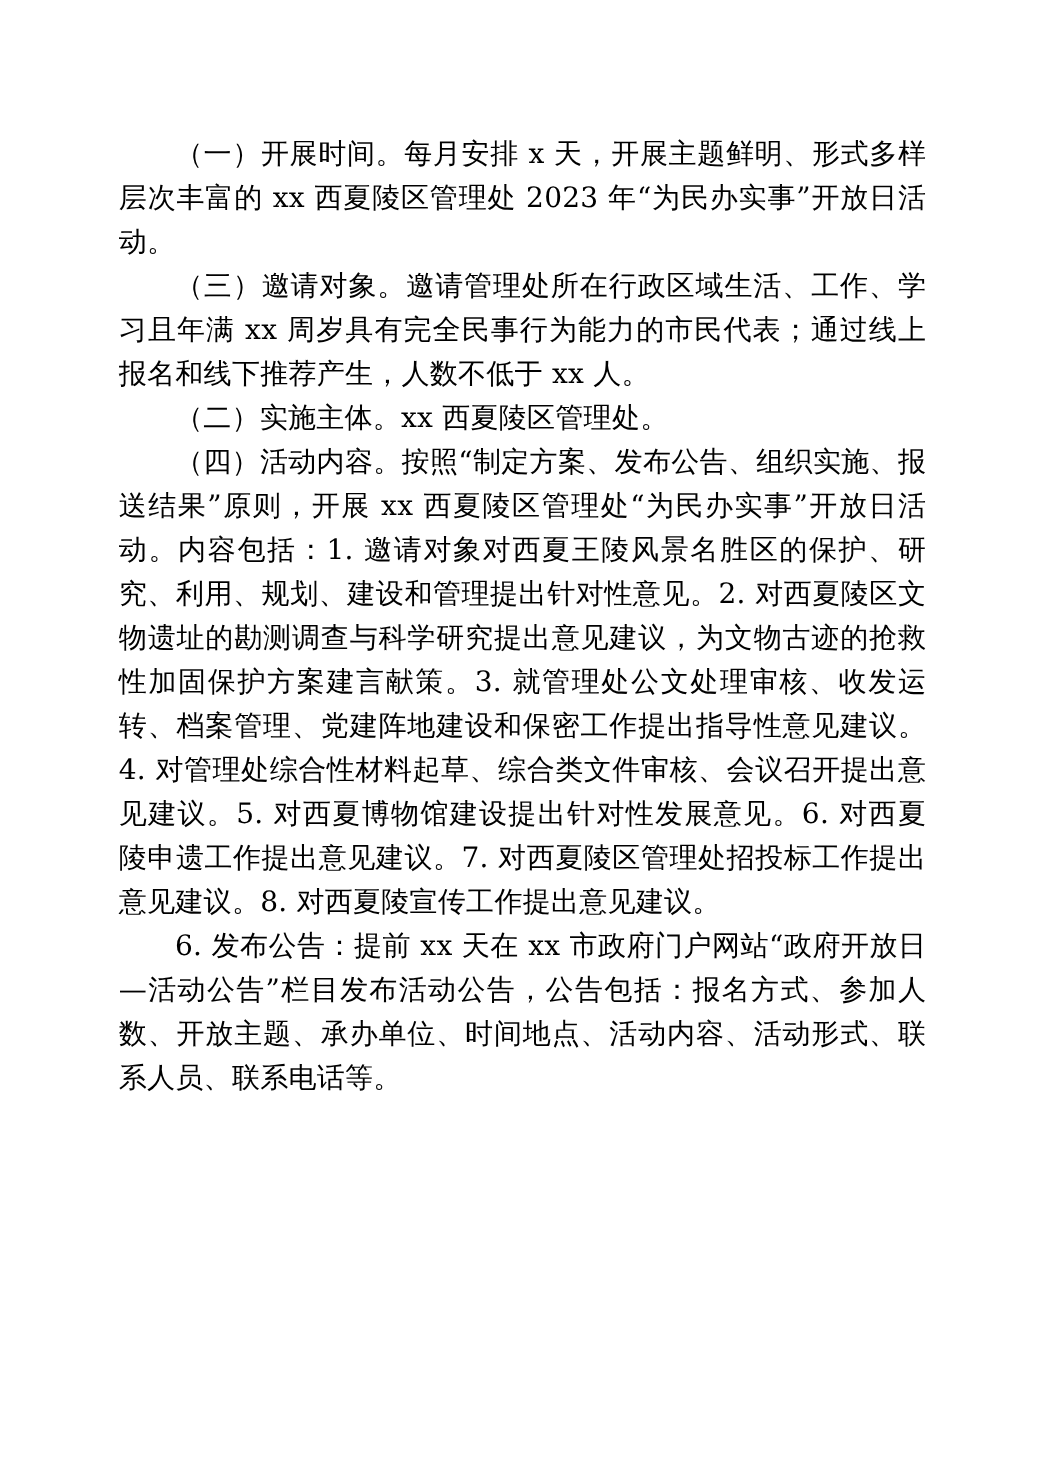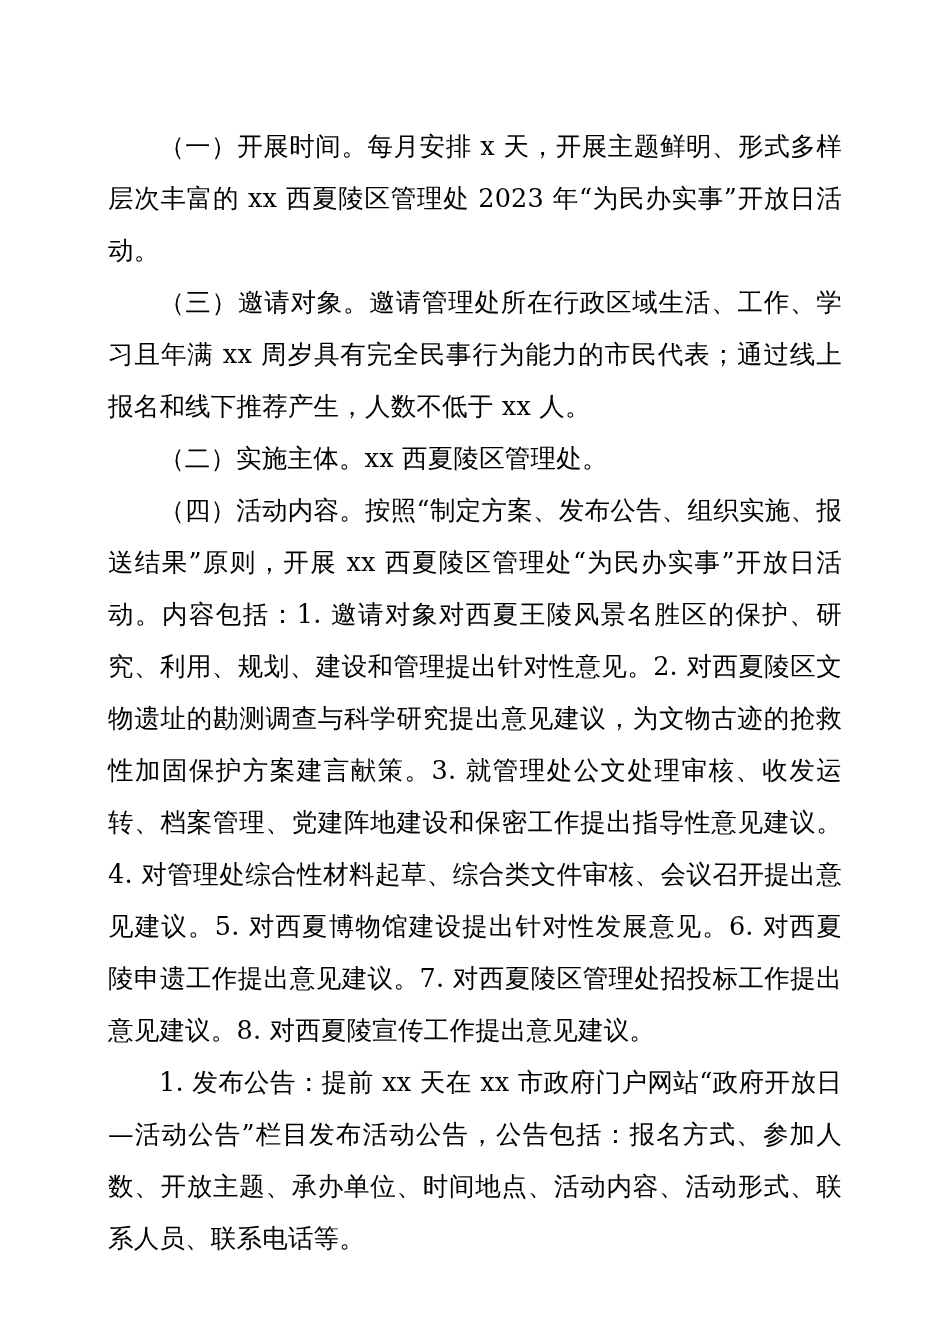--- a/index.html
+++ b/index.html
@@ -26,36 +26,36 @@
     font-size: 25.5px;
     line-height: 52px;
     letter-spacing: 0.2px;
     text-align: justify;
     text-justify: inter-ideograph;
   }
   .para {
     margin: 0 0 0 0;
     text-indent: 2em;
     font-size: 25.5px;
-    line-height: 52px;
+    line-height: 40px;
     text-align: justify;
     text-justify: inter-ideograph;
     word-break: break-all;
   }
   .para + .para {
     margin-top: 0px;
   }
   .gap {
     margin-top: 14px;
   }
 </style>
 </head>
 <body>
 
 <div class="page">
   <div class="doc-body">
     <p class="para">（一）开展时间。每月安排 x 天，开展主题鲜明、形式多样层次丰富的 xx 西夏陵区管理处 2023 年“为民办实事”开放日活动。</p>
     <p class="para">（三）邀请对象。邀请管理处所在行政区域生活、工作、学习且年满 xx 周岁具有完全民事行为能力的市民代表；通过线上报名和线下推荐产生，人数不低于 xx 人。</p>
     <p class="para">（二）实施主体。xx 西夏陵区管理处。</p>
     <p class="para">（四）活动内容。按照“制定方案、发布公告、组织实施、报送结果”原则，开展 xx 西夏陵区管理处“为民办实事”开放日活动。内容包括：1. 邀请对象对西夏王陵风景名胜区的保护、研究、利用、规划、建设和管理提出针对性意见。2. 对西夏陵区文物遗址的勘测调查与科学研究提出意见建议，为文物古迹的抢救性加固保护方案建言献策。3. 就管理处公文处理审核、收发运转、档案管理、党建阵地建设和保密工作提出指导性意见建议。4. 对管理处综合性材料起草、综合类文件审核、会议召开提出意见建议。5. 对西夏博物馆建设提出针对性发展意见。6. 对西夏陵申遗工作提出意见建议。7. 对西夏陵区管理处招投标工作提出意见建议。8. 对西夏陵宣传工作提出意见建议。</p>
-    <p class="para gap">1. 发布公告：提前 xx 天在 xx 市政府门户网站“政府开放日—活动公告”栏目发布活动公告，公告包括：报名方式、参加人数、开放主题、承办单位、时间地点、活动内容、活动形式、联系人员、联系电话等。</p>
+    <p class="para gap">6. 发布公告：提前 xx 天在 xx 市政府门户网站“政府开放日—活动公告”栏目发布活动公告，公告包括：报名方式、参加人数、开放主题、承办单位、时间地点、活动内容、活动形式、联系人员、联系电话等。</p>
   </div>
 </div>
 
 </body></html>

